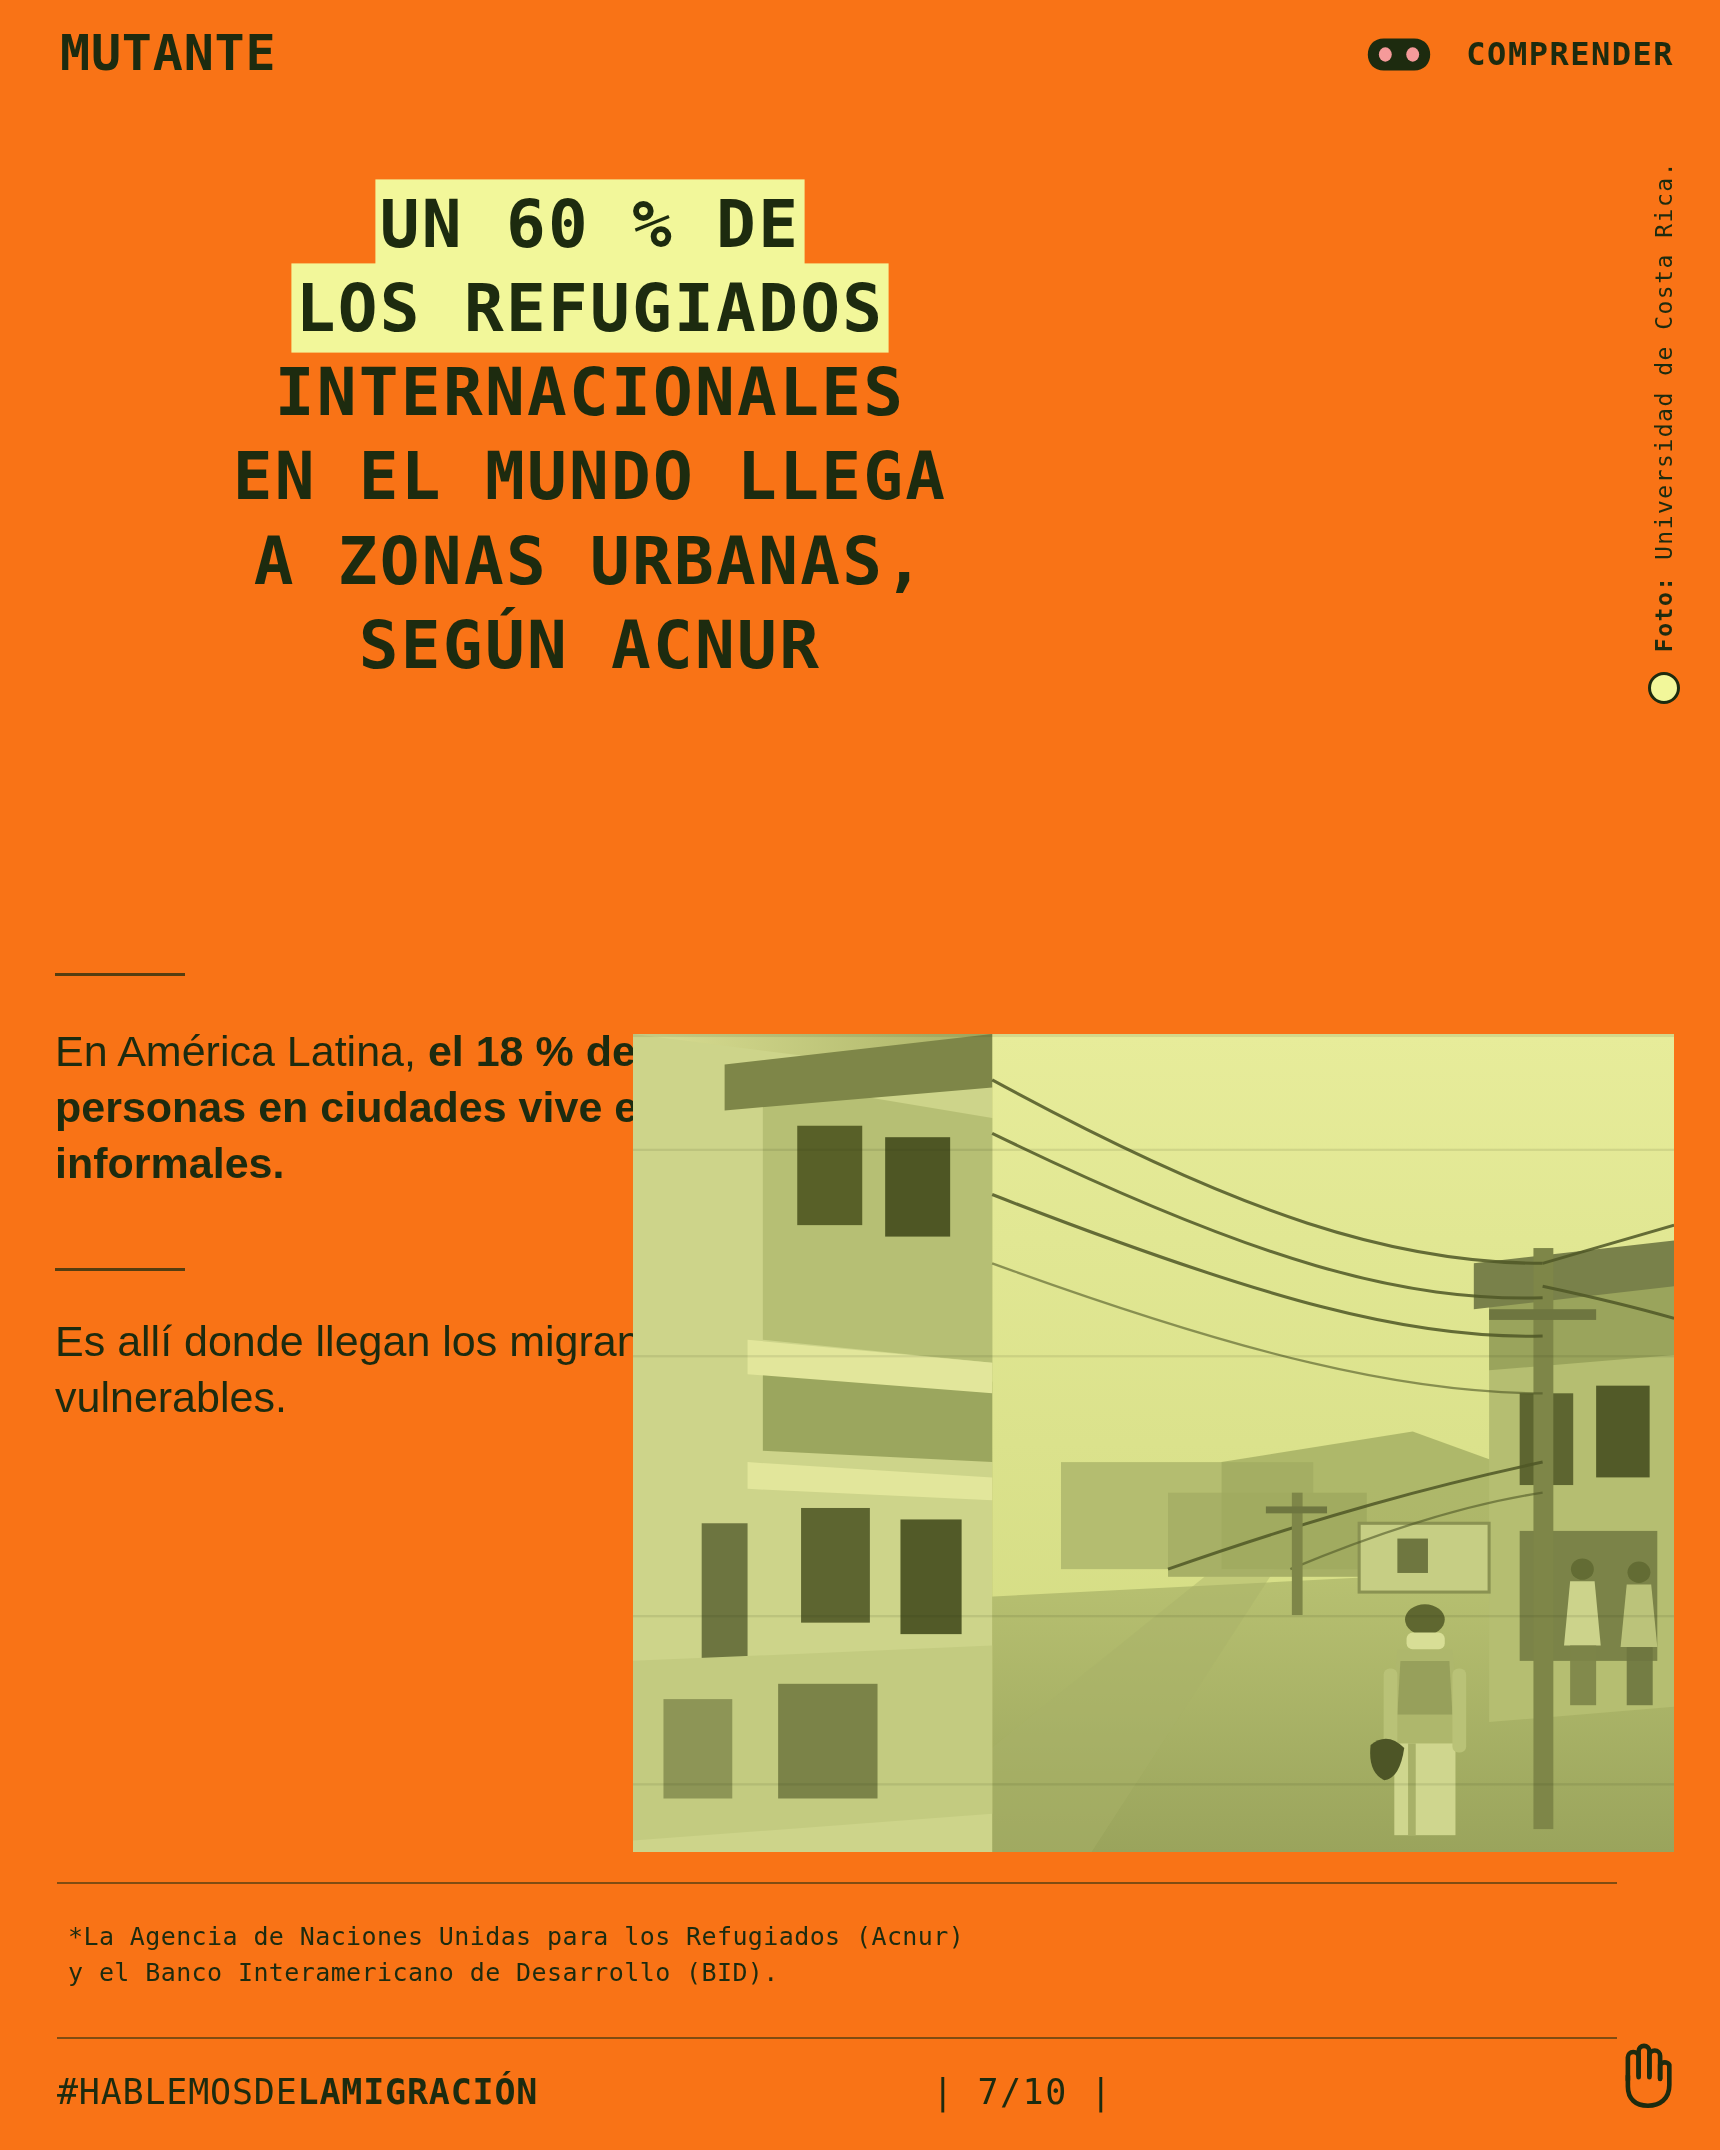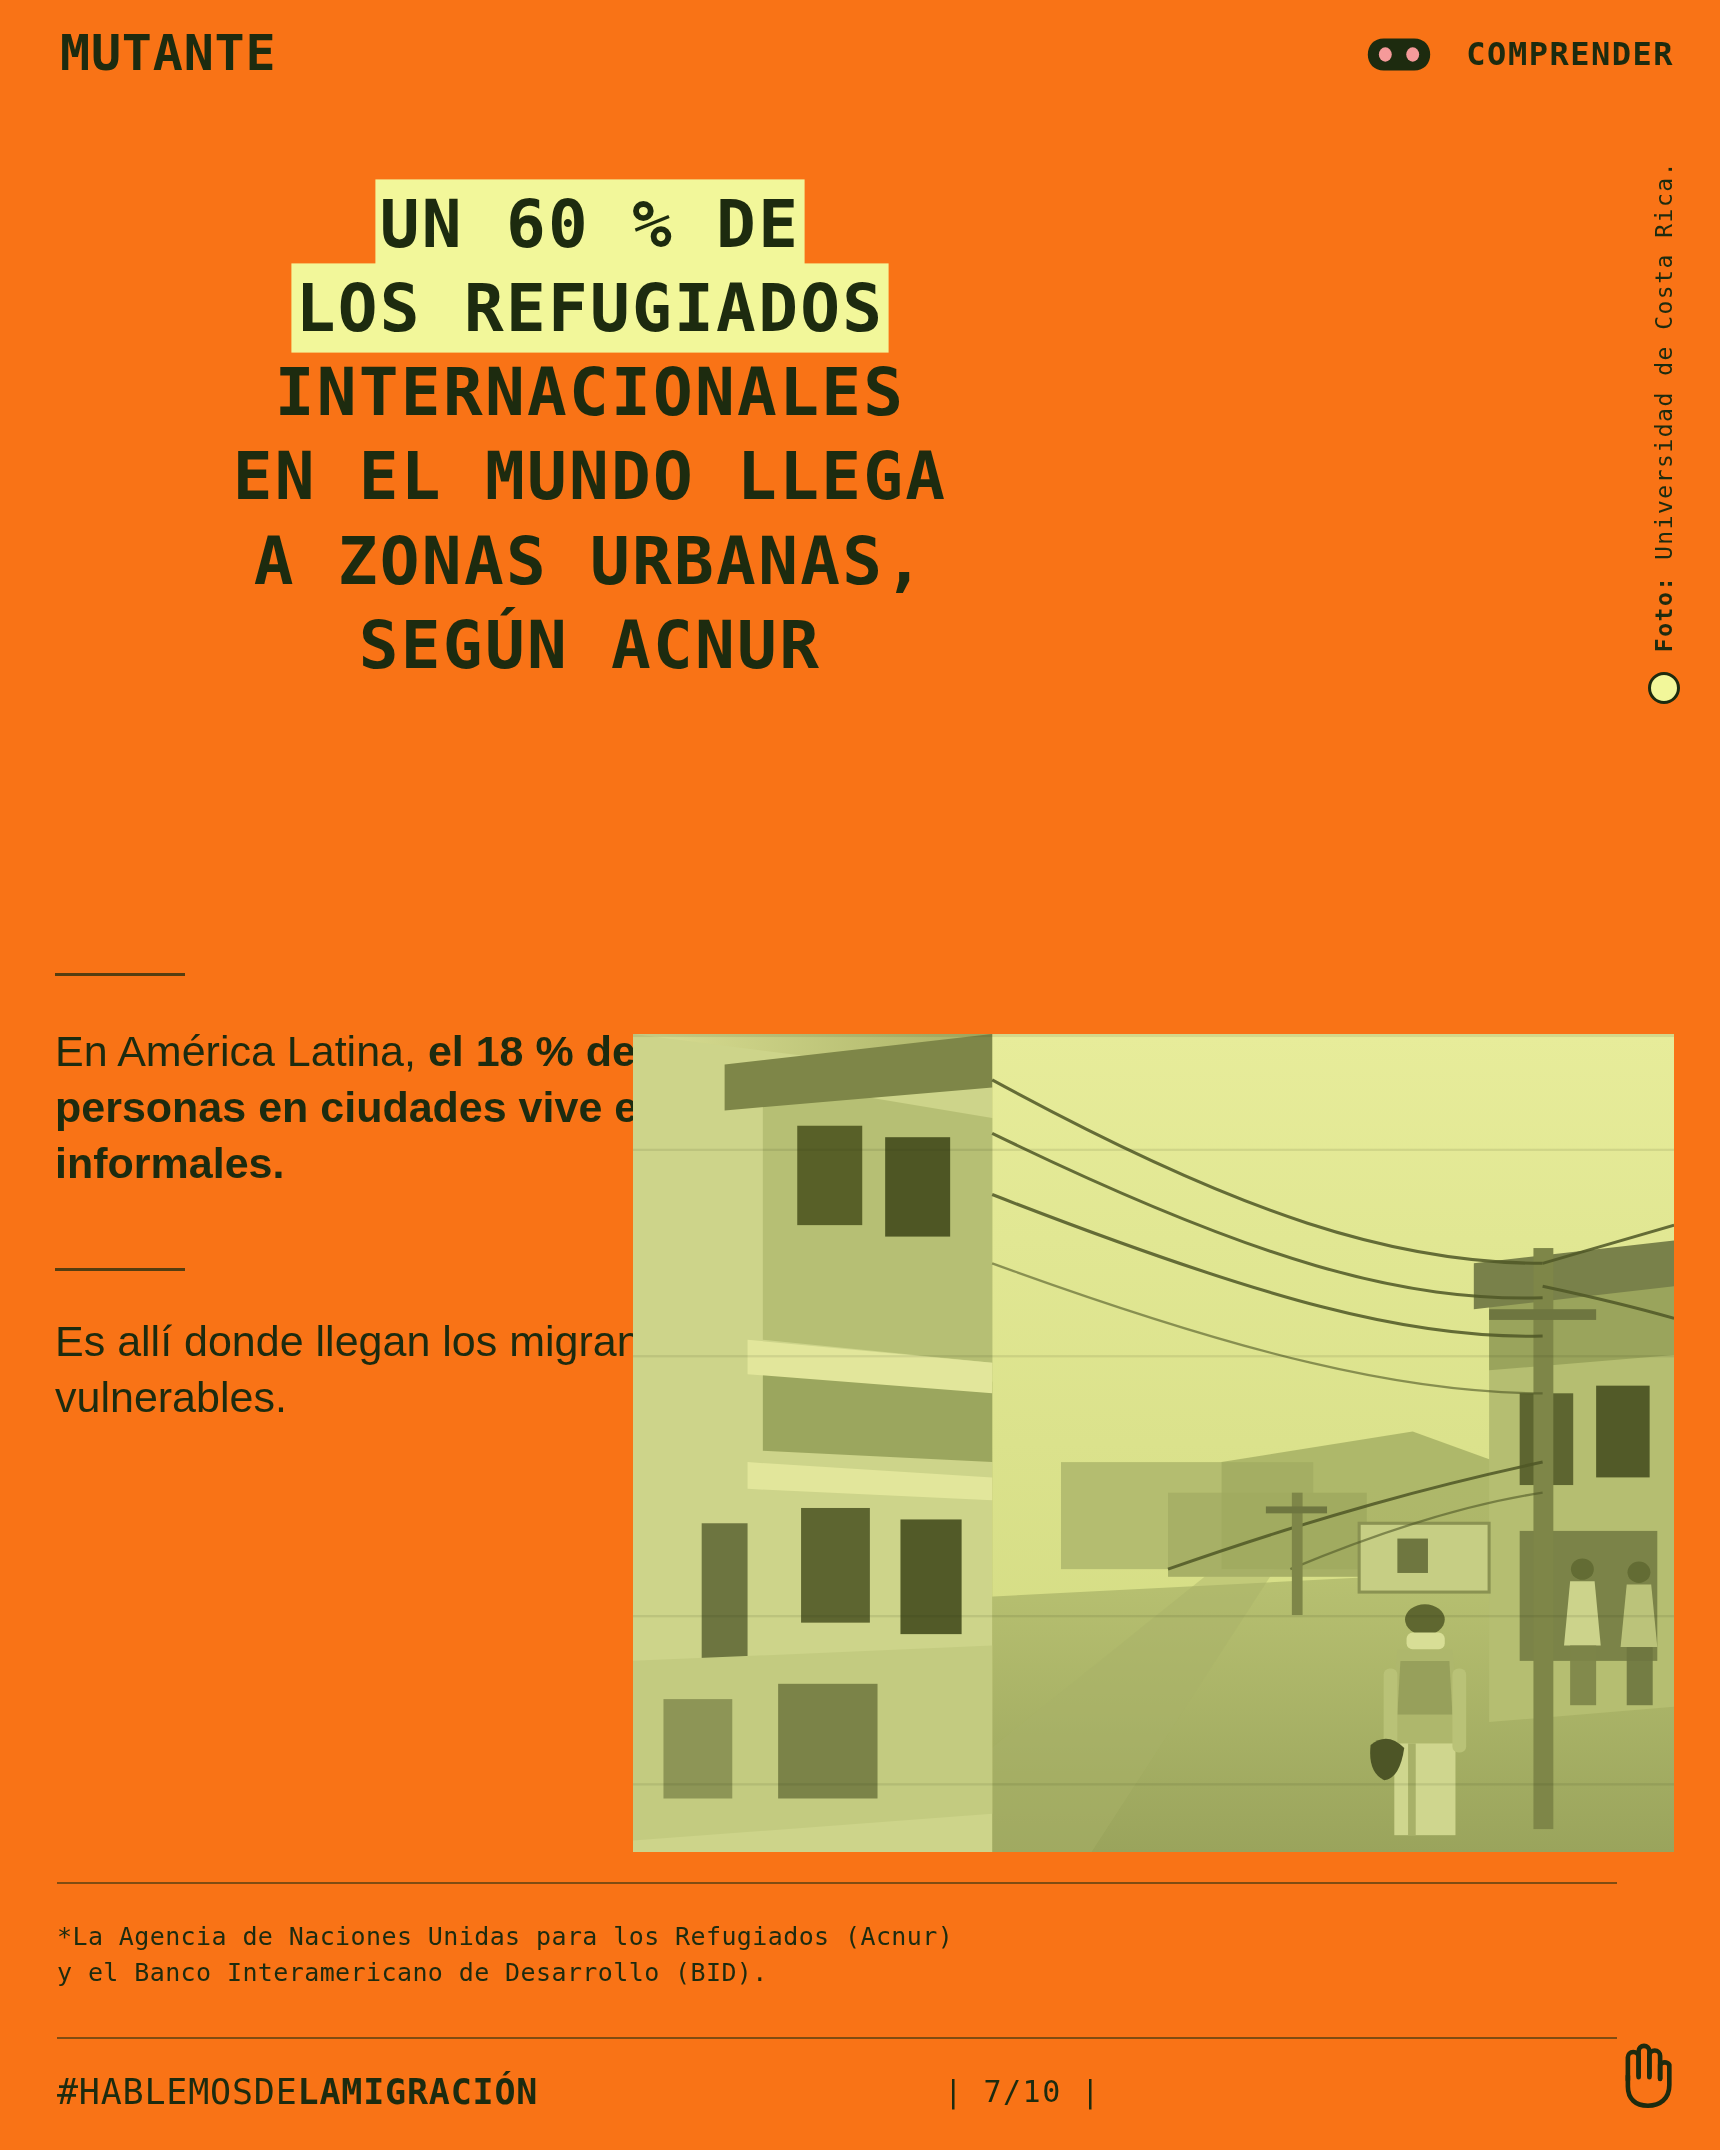--- a/index.html
+++ b/index.html
@@ -153,21 +153,21 @@
     width: 1041px;
     height: 818px;
     overflow: hidden;
     background: #c9cf7a;
   }
   .photo svg { display: block; width: 100%; height: 100%; }
 
   
   .footnote {
     position: absolute;
-    left: 57px;
+    left: 68px;
     top: 1919px;
     width: 1529px;
     font-family: "DejaVu Sans Mono", monospace;
     font-size: 25px;
     line-height: 1.45;
     color: #1d2b0f;
     letter-spacing: 0.4px;
     white-space: pre-line;
   }
 
@@ -185,21 +185,21 @@
   }
   .hashtag {
     font-family: "DejaVu Sans Mono", monospace;
     font-size: 35px;
     letter-spacing: 0.8px;
     color: #1d2b0f;
   }
   .hashtag b { font-weight: bold; }
   .pager {
     font-family: "DejaVu Sans Mono", monospace;
-    font-size: 30px;
+    font-size: 35px;
     letter-spacing: 1.5px;
     color: #1d2b0f;
     margin-left: -107px;
   }
   .hand-icon {
     width: 60px;
     height: 66px;
     margin-top: -31px;
   }
 

